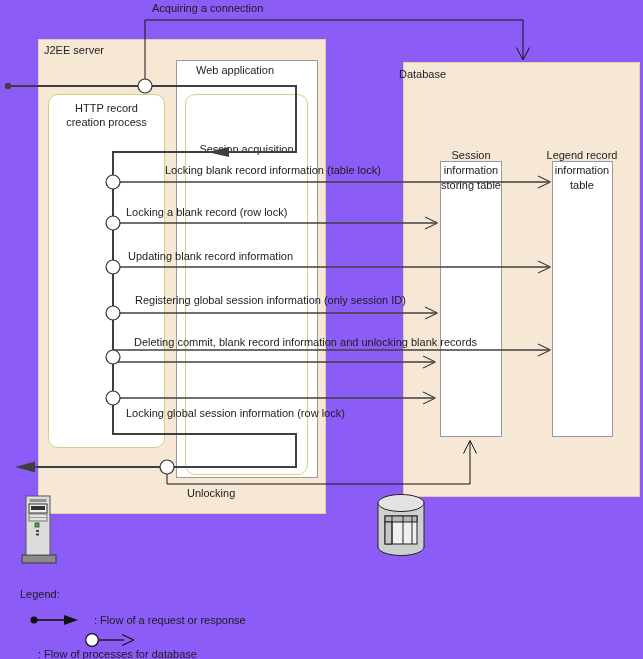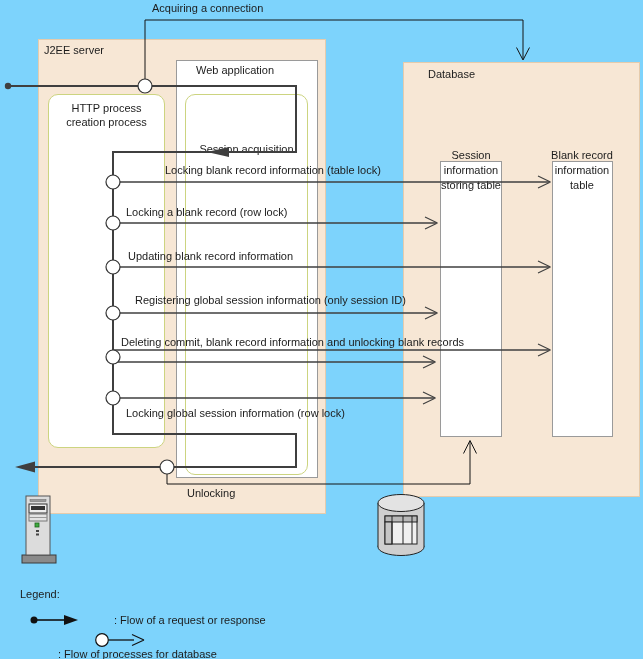--- a/index.html
+++ b/index.html
@@ -1,74 +1,74 @@
 <!DOCTYPE html>
 <html><head>
 <meta charset="utf-8">
 <style>
   html, body { margin:0; padding:0; background:#fff; }
   .stage {
-    position:relative; width:643px; height:659px; background:#7dd3fc;
+    position:relative; width:643px; height:659px; background:#8b5cf6;
     font-family:"Liberation Sans", sans-serif; font-size:11px; color:#1c1c1c;
     overflow:hidden;
   }
   .box { position:absolute; box-sizing:border-box; }
   .peach { background:#f7e7d5; border:1px solid #e5cbac; }
   .whitebox { background:#ffffff; border:1px solid #9a9a9a; }
   .process { background:#ffffff; border:1px solid #ccd480; border-radius:10px; }
   .lbl { position:absolute; white-space:nowrap; line-height:13px; }
   .center { text-align:center; white-space:normal; }
   .lh14 { line-height:14px; }
   .lh15 { line-height:15px;margin-top:36px; }
   svg.overlay { position:absolute; left:0; top:0; pointer-events:none; }
   .legend-row { position:absolute; display:flex; align-items:center; }
   .legend-row .sym { flex:0 0 auto; }
-  .legend-row span { margin-left:30px; white-space:nowrap; }
+  .legend-row span { margin-left:10px; white-space:nowrap; }
 </style>
 </head>
 <body>
 
 <div class="stage">
 
   <div class="box peach" style="left:38px; top:39px; width:288px; height:475px;"></div>
   <div class="box whitebox" style="left:176px; top:60px; width:142px; height:418px;"></div>
   <div class="box process" style="left:48px; top:94px; width:117px; height:354px;"></div>
   <div class="box process" style="left:185px; top:94px; width:123px; height:381px;"></div>
   <div class="box peach" style="left:403px; top:62px; width:237px; height:435px;"></div>
   <div class="box whitebox" style="left:440px; top:161px; width:62px; height:276px;"></div>
   <div class="box whitebox" style="left:552px; top:161px; width:61px; height:276px;"></div>
 
   <div class="lbl" style="left:152px; top:2px;">Acquiring a connection</div>
   <div class="lbl" style="left:44px; top:44px;">J2EE server</div>
   <div class="lbl center" style="left:176px; top:64px; width:118px;">Web application</div>
-  <div class="lbl" style="left:428px; top:68px;">Database</div>
+  <div class="lbl" style="left:399px; top:68px;">Database</div>
 
   <div class="lbl center lh14" style="left:48px; top:101px; width:117px;">
-    <div>HTTP process</div>
+    <div>HTTP record</div>
     <div>creation process</div>
   </div>
   <div class="lbl center lh14" style="left:185px; top:97px; width:123px;margin-top:45px;">
     <div>Session acquisition</div>
   </div>
   <div class="lbl center lh15" style="left:428px; top:112px; width:86px;">
     <div>Session</div>
     <div>information</div>
     <div>storing table</div>
   </div>
   <div class="lbl center lh15" style="left:539px; top:112px; width:86px;">
-    <div>Blank record</div>
+    <div>Legend record</div>
     <div>information</div>
     <div>table</div>
   </div>
 
   <div class="lbl" style="left:126px; top:164px;margin-left:39px;">Locking blank record information (table lock)</div>
   <div class="lbl" style="left:126px; top:206px;">Locking a blank record (row lock)</div>
   <div class="lbl" style="left:128px; top:250px;">Updating blank record information</div>
   <div class="lbl" style="left:126px; top:294px;padding-left:9px;">Registering global session information (only session ID)</div>
-  <div class="lbl" style="left:121px; top:336px;">Deleting commit, blank record information and unlocking blank records</div>
+  <div class="lbl" style="left:134px; top:336px;">Deleting commit, blank record information and unlocking blank records</div>
   <div class="lbl" style="left:126px; top:407px;">Locking global session information (row lock)</div>
   <div class="lbl" style="left:187px; top:487px;">Unlocking</div>
 
   <svg class="overlay" width="643" height="659" viewBox="0 0 643 659">
 
     <g>
       <circle cx="8" cy="86" r="3.2" fill="#3f3f3f"></circle>
       <path d="M8,86 H296 V152 H113 V434 H296 V467 H34" fill="none" stroke="#3f3f3f" stroke-width="2"></path>
       <polygon points="229,147 229,157 207,152" fill="#3f3f3f"></polygon>
       <polygon points="35,461.5 35,472.5 15,467" fill="#3f3f3f"></polygon>

